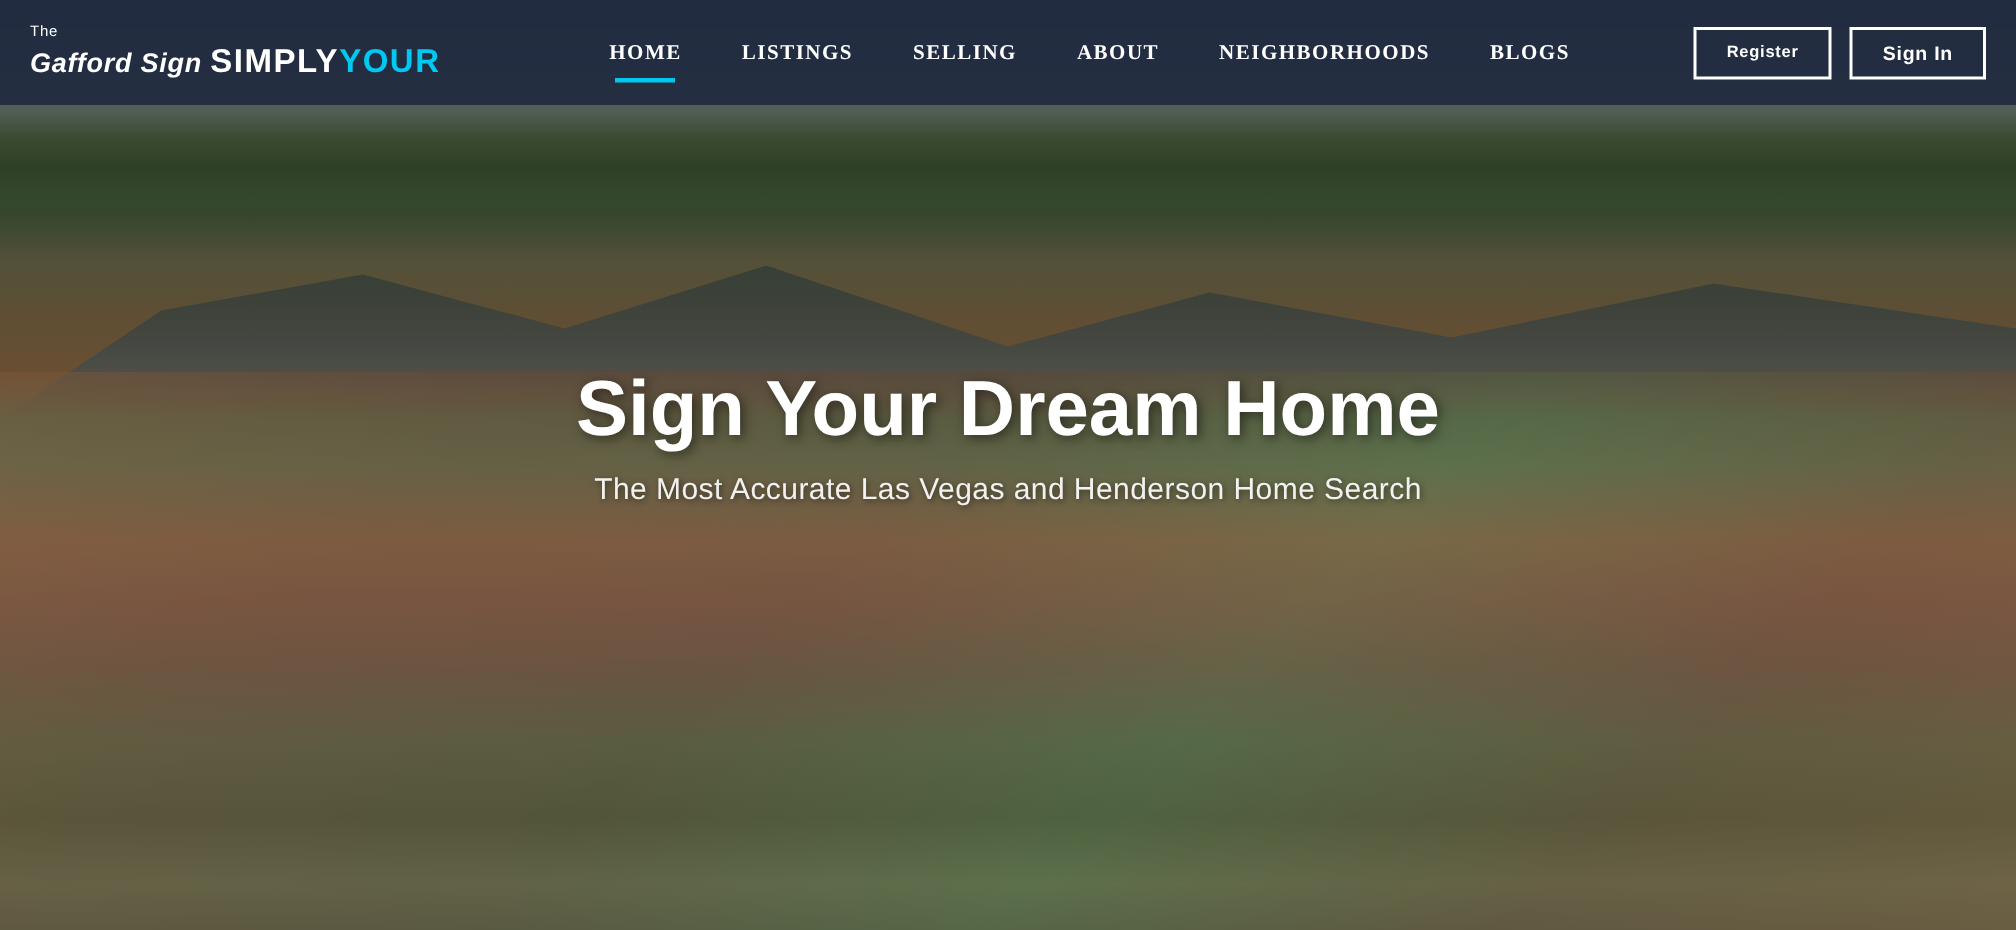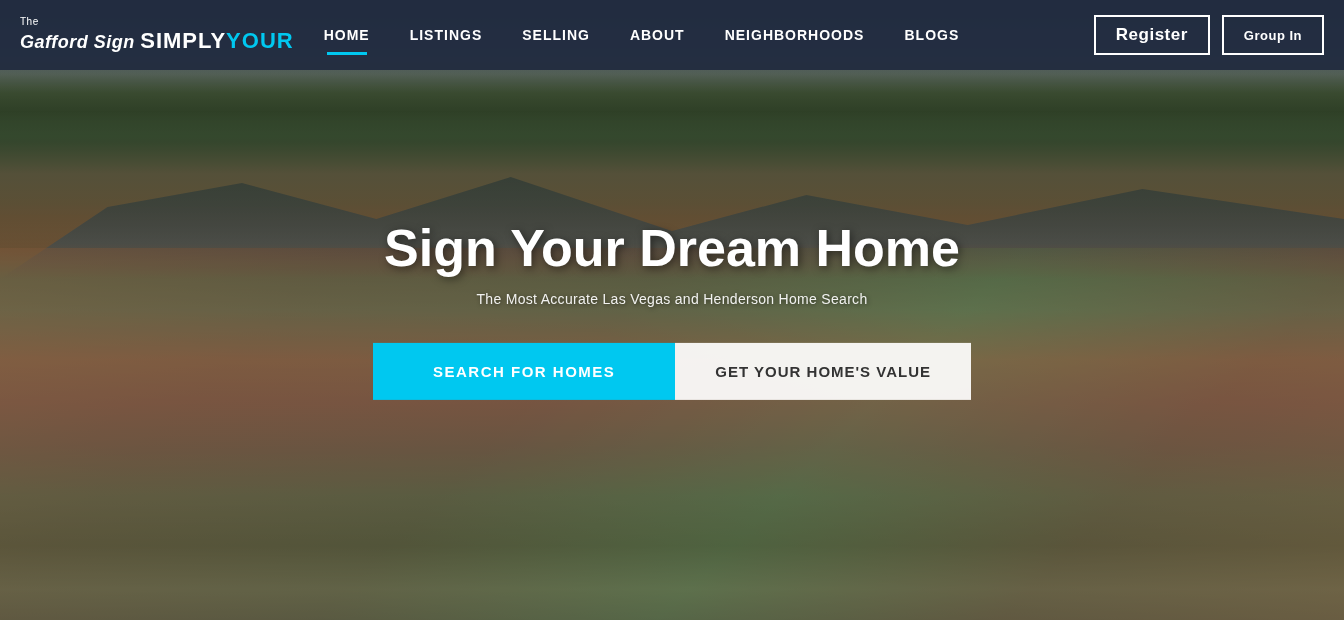--- a/index.html
+++ b/index.html
@@ -131,22 +131,24 @@
       font-size: 22px;
       font-weight: 700;
       color: #00c8f0;
       letter-spacing: 1px;
     }
 
     .nav-links {
       flex: 1;
       display: flex;
       align-items: center;
+      justify-content: center;
       gap: 40px;
       list-style: none;
+      font-family: Liberation Serif, serif;
     }
 
     .nav-link {
       color: #fff;
       text-decoration: none;
       font-size: 14px;
       font-weight: 600;
       letter-spacing: 1px;
       text-transform: uppercase;
       cursor: pointer;
@@ -168,21 +170,21 @@
     .nav-buttons {
       display: flex;
       gap: 12px;
     }
 
     .btn-register {
       padding: 8px 20px;
       border: 2px solid #fff;
       background: transparent;
       color: #fff;
-      font-size: 17px;
+      font-size: 11px;
       font-weight: 600;
       cursor: pointer;
       letter-spacing: 0.5px;
     }
 
     .btn-signin {
       padding: 8px 20px;
       border: 2px solid #fff;
       background: transparent;
       color: #fff;
@@ -206,21 +208,21 @@
     .hero-title {
       font-size: 52px;
       font-weight: 800;
       color: #fff;
       text-shadow: 2px 2px 8px rgba(0,0,0,0.5);
       margin-bottom: 14px;
       line-height: 1.1;
     }
 
     .hero-subtitle {
-      font-size: 14px;
+      font-size: 20px;
       color: rgba(255,255,255,0.92);
       text-shadow: 1px 1px 4px rgba(0,0,0,0.5);
       margin-bottom: 36px;
       letter-spacing: 0.3px;
     }
 
     .hero-buttons {
       display: flex;
       gap: 0;
       justify-content: center;
@@ -323,25 +325,21 @@
       <li><a class="nav-link active">HOME</a></li>
       <li><a class="nav-link">LISTINGS</a></li>
       <li><a class="nav-link">SELLING</a></li>
       <li><a class="nav-link">ABOUT</a></li>
       <li><a class="nav-link">NEIGHBORHOODS</a></li>
       <li><a class="nav-link">BLOGS</a></li>
     </ul>
 
     <div class="nav-buttons">
       <button class="btn-register">Register</button>
-      <button class="btn-signin">Group In</button>
+      <button class="btn-signin">Sign In</button>
     </div>
   </nav>
 
   <div class="hero-content">
     <h1 class="hero-title">Sign Your Dream Home</h1>
     <p class="hero-subtitle">The Most Accurate Las Vegas and Henderson Home Search</p>
-    <div class="hero-buttons">
-      <button class="btn-search">SEARCH FOR HOMES</button>
-      <button class="btn-value">GET YOUR HOME'S VALUE</button>
-    </div>
   </div>
 </div>
 
 </body></html>

